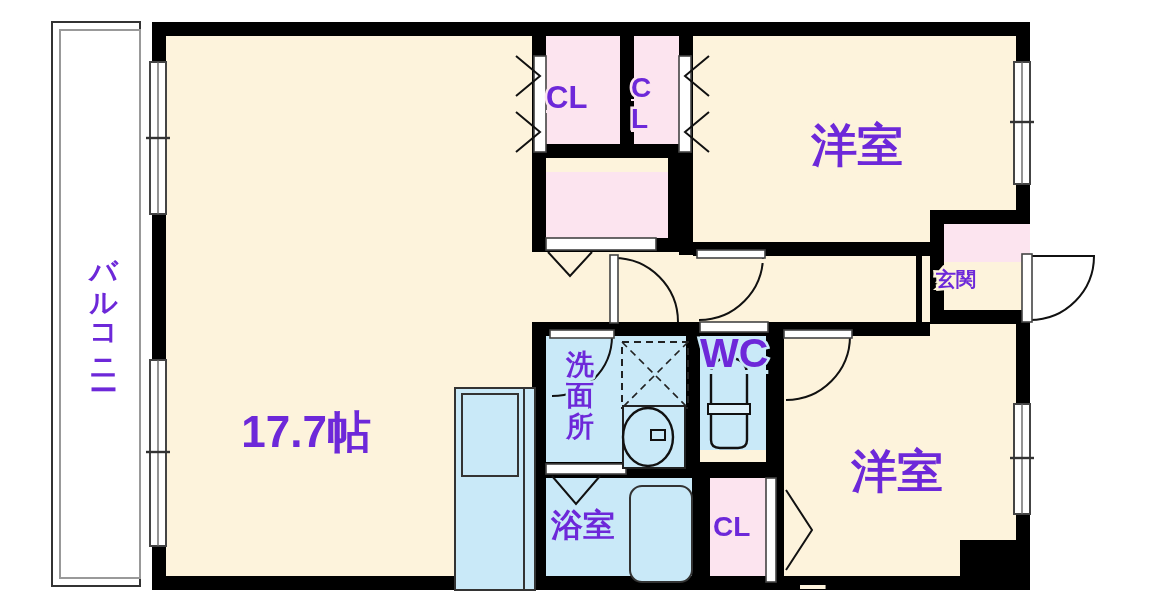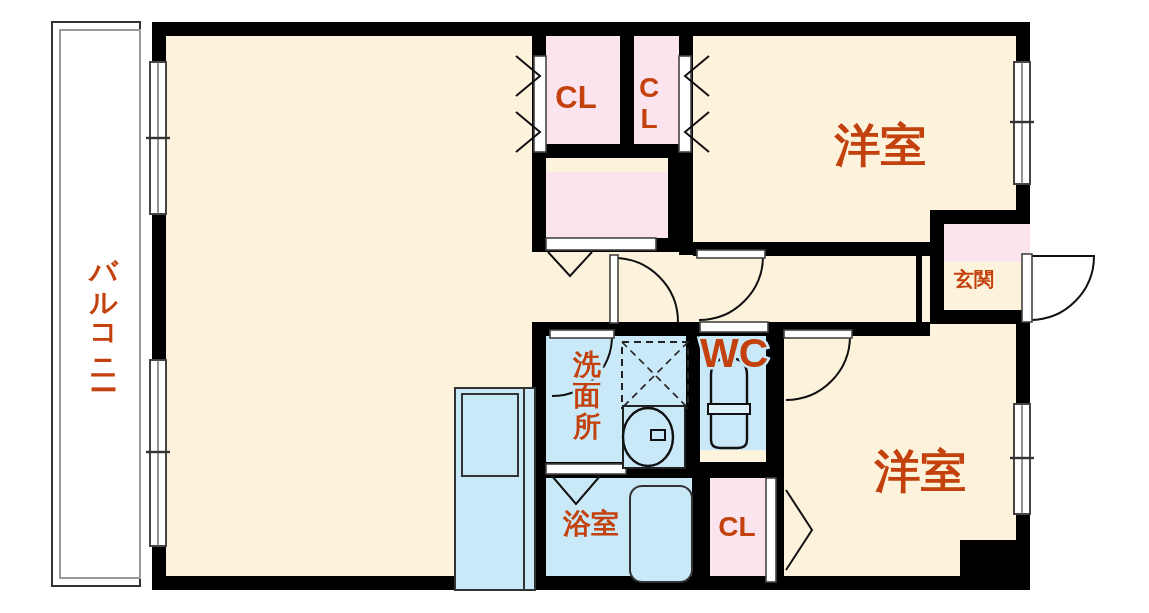--- a/index.html
+++ b/index.html
@@ -17,44 +17,45 @@
     overflow: hidden;
   }
   #plan-svg {
     position: absolute;
     top: 0; left: 0;
     width: 1149px;
     height: 613px;
   }
   .rm-label {
     position: absolute;
-    color: #c2410c;
+    color: #6d28d9;
     font-family: "Liberation Sans", "DejaVu Sans", sans-serif;
     font-weight: bold;
     line-height: 1.04;
-    text-align: center;
+    text-align: left;
     white-space: pre;
     pointer-events: none;
     -webkit-text-stroke: 5px #FDF3DC;
     paint-order: stroke fill;
+    text-decoration: underline;
   }
   .rm-label > span {
     position: relative;
   }
   .lbl-ldk      { left: 188px; top: 256px; width: 250px; font-size: 48px; }
   .lbl-ldk .sub { font-size: 44px; }
   .lbl-y54      { left: 760px; top: 74px;  width: 190px; font-size: 46px; }
   .lbl-y45      { left: 800px; top: 400px; width: 190px; font-size: 46px; }
   .lbl-cl1      { left: 546px; top: 82px;  width: 60px;  font-size: 31px; -webkit-text-stroke-color:#FCE4EF;}
   .lbl-cl2      { left: 631px; top: 72px;  width: 36px;  font-size: 28px; line-height: 1.12; -webkit-text-stroke-color:#FCE4EF;}
   .lbl-shuno    { left: 556px; top: 190px; width: 110px; font-size: 31px; -webkit-text-stroke-color:#FCE4EF;}
   .lbl-genkan   { left: 936px; top: 269px; width: 76px;  font-size: 20px; }
   .lbl-senmen   { left: 566px; top: 350px; width: 42px;  font-size: 28px; line-height: 1.1; -webkit-text-stroke-color:#C9E9F8;}
   .lbl-wc       { left: 700px; top: 332px; width: 64px;  font-size: 41px; -webkit-text-stroke-color:#C9E9F8;}
-  .lbl-yokushitsu{left: 551px; top: 509px; width: 80px;  font-size: 28px; -webkit-text-stroke-color:#C9E9F8;}
+  .lbl-yokushitsu{left: 551px; top: 509px; width: 80px;  font-size: 32px; -webkit-text-stroke-color:#C9E9F8;}
   .lbl-cl3      { left: 713px; top: 512px; width: 48px;  font-size: 28px; -webkit-text-stroke-color:#FCE4EF;}
   .lbl-balcony  { left: 78px;  top: 240px; width: 40px;  font-size: 28px;
                   writing-mode: vertical-rl; text-orientation: upright;
                   letter-spacing: 2px; -webkit-text-stroke-color:#FFFFFF;}
 </style>
 </head>
 <body>
 
 <div id="plan-root">
 
@@ -250,20 +251,21 @@
 
       <g>
         <rect x="630" y="486" width="62" height="96" rx="12" ry="12" fill="#C9E9F8" stroke="#333333" stroke-width="2"></rect>
       </g>
     </g>
 
   </svg>
 
   <div class="rm-label lbl-ldk">
     <br>
+    <span class="sub">17.7帖</span>
   </div>
 
   <div class="rm-label lbl-y54">
     <span>洋室</span><br>
   </div>
 
   <div class="rm-label lbl-y45">
     <span>洋室</span><br>
   </div>
 

